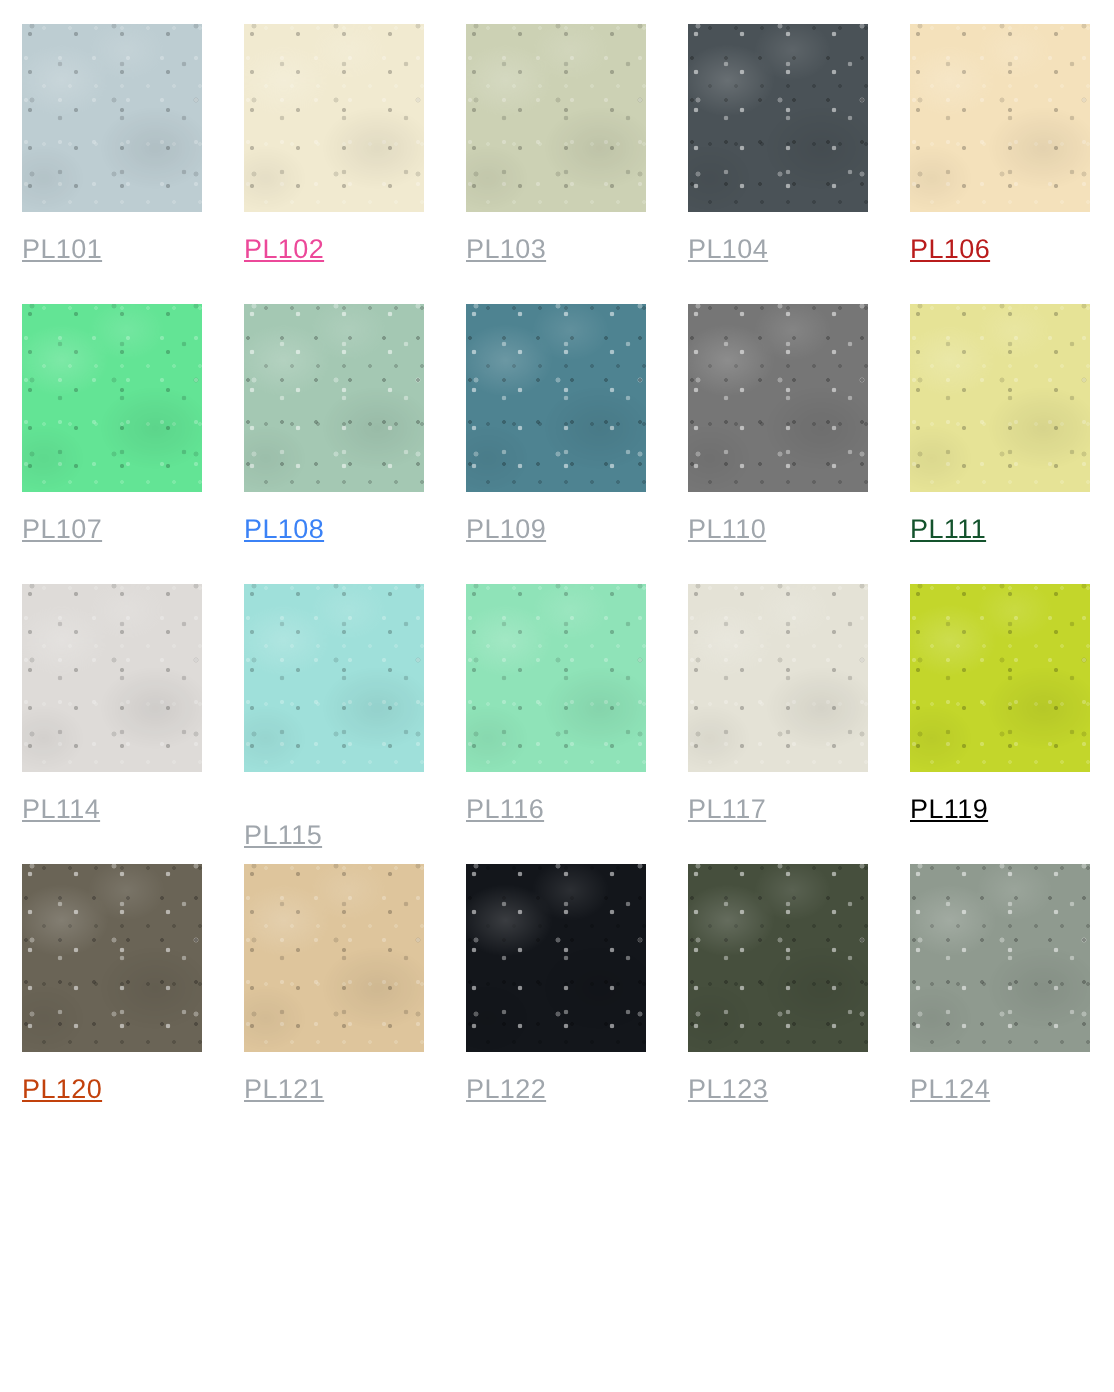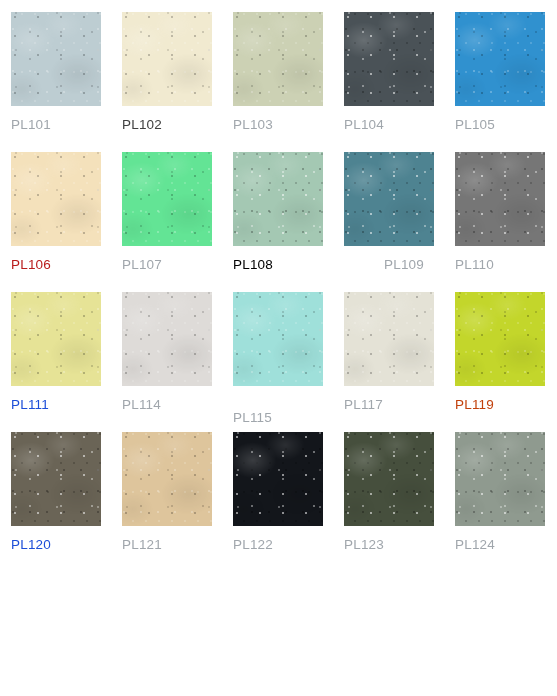--- a/index.html
+++ b/index.html
@@ -91,137 +91,138 @@
 
   .swatch-label {
     position: absolute;
     left: 0;
     top: 105px;
     font-size: 13.5px;
     line-height: 16px;
     letter-spacing: 0.2px;
     color: #a0a6ac;
     white-space: nowrap;
+    text-decoration: underline;
   }
 </style>
 </head>
 <body>
 
 <div id="swatch-grid" style="background: rgb(255, 255, 255);">
     <div class="swatch-cell">
       <div class="swatch-chip dark-speck" style="background-color: rgb(189, 205, 210);">
         <div class="speckle"></div>
         <div class="mottle"></div>
       </div>
       <div class="swatch-label" style="color: rgb(160, 166, 172);">PL101</div>
     </div>
     <div class="swatch-cell">
       <div class="swatch-chip dark-speck" style="background-color: rgb(241, 234, 208);">
         <div class="speckle"></div>
         <div class="mottle"></div>
       </div>
-      <div class="swatch-label" style="color: #404040;">PL102</div>
+      <div class="swatch-label" style="color: #ec4899;">PL102</div>
     </div>
     <div class="swatch-cell">
       <div class="swatch-chip dark-speck" style="background-color: rgb(204, 209, 180);">
         <div class="speckle"></div>
         <div class="mottle"></div>
       </div>
       <div class="swatch-label" style="color: rgb(160, 166, 172);">PL103</div>
     </div>
     <div class="swatch-cell">
       <div class="swatch-chip light-speck" style="background-color: rgb(74, 82, 87);">
         <div class="speckle"></div>
         <div class="mottle"></div>
       </div>
       <div class="swatch-label" style="color: rgb(160, 166, 172);">PL104</div>
     </div>
     <div class="swatch-cell">
-      <div class="swatch-chip dark-speck" style="background-color: rgb(48, 145, 207);">
-        <div class="speckle"></div>
-        <div class="mottle"></div>
-      </div>
-      <div class="swatch-label" style="color: rgb(160, 166, 172);">PL105</div>
-    </div>
-    <div class="swatch-cell">
       <div class="swatch-chip dark-speck" style="background-color: rgb(244, 225, 187);">
         <div class="speckle"></div>
         <div class="mottle"></div>
       </div>
       <div class="swatch-label" style="color: #b91c1c;">PL106</div>
     </div>
     <div class="swatch-cell">
       <div class="swatch-chip dark-speck" style="background-color: rgb(99, 228, 149);">
         <div class="speckle"></div>
         <div class="mottle"></div>
       </div>
       <div class="swatch-label" style="color: rgb(160, 166, 172);">PL107</div>
     </div>
     <div class="swatch-cell">
       <div class="swatch-chip light-speck" style="background-color: rgb(164, 200, 179);">
         <div class="speckle"></div>
         <div class="mottle"></div>
       </div>
-      <div class="swatch-label" style="color: #000000;">PL108</div>
+      <div class="swatch-label" style="color: #3b82f6;">PL108</div>
     </div>
     <div class="swatch-cell">
       <div class="swatch-chip light-speck" style="background-color: rgb(78, 131, 145);">
         <div class="speckle"></div>
         <div class="mottle"></div>
       </div>
-      <div class="swatch-label" style="color: rgb(160, 166, 172); margin-left: 40px;">PL109</div>
+      <div class="swatch-label" style="color: rgb(160, 166, 172);">PL109</div>
     </div>
     <div class="swatch-cell">
       <div class="swatch-chip light-speck" style="background-color: rgb(118, 118, 118);">
         <div class="speckle"></div>
         <div class="mottle"></div>
       </div>
       <div class="swatch-label" style="color: rgb(160, 166, 172);">PL110</div>
     </div>
     <div class="swatch-cell">
       <div class="swatch-chip dark-speck" style="background-color: rgb(230, 227, 150);">
         <div class="speckle"></div>
         <div class="mottle"></div>
       </div>
-      <div class="swatch-label" style="color: #1d4ed8;">PL111</div>
+      <div class="swatch-label" style="color: #14532d;">PL111</div>
     </div>
     <div class="swatch-cell">
       <div class="swatch-chip dark-speck" style="background-color: rgb(222, 219, 216);">
         <div class="speckle"></div>
         <div class="mottle"></div>
       </div>
       <div class="swatch-label" style="color: rgb(160, 166, 172);">PL114</div>
     </div>
     <div class="swatch-cell">
       <div class="swatch-chip dark-speck" style="background-color: rgb(159, 224, 218);">
         <div class="speckle"></div>
         <div class="mottle"></div>
       </div>
       <div class="swatch-label" style="color: rgb(160, 166, 172); margin-top: 13px;">PL115</div>
     </div>
     <div class="swatch-cell">
+      <div class="swatch-chip dark-speck" style="background-color: rgb(143, 227, 184);">
+        <div class="speckle"></div>
+        <div class="mottle"></div>
+      </div>
+      <div class="swatch-label" style="color: rgb(160, 166, 172);">PL116</div>
+    </div>
+    <div class="swatch-cell">
       <div class="swatch-chip dark-speck" style="background-color: rgb(228, 226, 214);">
         <div class="speckle"></div>
         <div class="mottle"></div>
       </div>
       <div class="swatch-label" style="color: rgb(160, 166, 172);">PL117</div>
     </div>
     <div class="swatch-cell">
       <div class="swatch-chip dark-speck" style="background-color: rgb(195, 214, 43);">
         <div class="speckle"></div>
         <div class="mottle"></div>
       </div>
-      <div class="swatch-label" style="color: #c2410c;">PL119</div>
+      <div class="swatch-label" style="color: #000000;">PL119</div>
     </div>
     <div class="swatch-cell">
       <div class="swatch-chip light-speck" style="background-color: rgb(106, 100, 86);">
         <div class="speckle"></div>
         <div class="mottle"></div>
       </div>
-      <div class="swatch-label" style="color: #1d4ed8;">PL120</div>
+      <div class="swatch-label" style="color: #c2410c;">PL120</div>
     </div>
     <div class="swatch-cell">
       <div class="swatch-chip dark-speck" style="background-color: rgb(222, 197, 156);">
         <div class="speckle"></div>
         <div class="mottle"></div>
       </div>
       <div class="swatch-label" style="color: rgb(160, 166, 172);">PL121</div>
     </div>
     <div class="swatch-cell">
       <div class="swatch-chip light-speck" style="background-color: rgb(19, 22, 27);">

